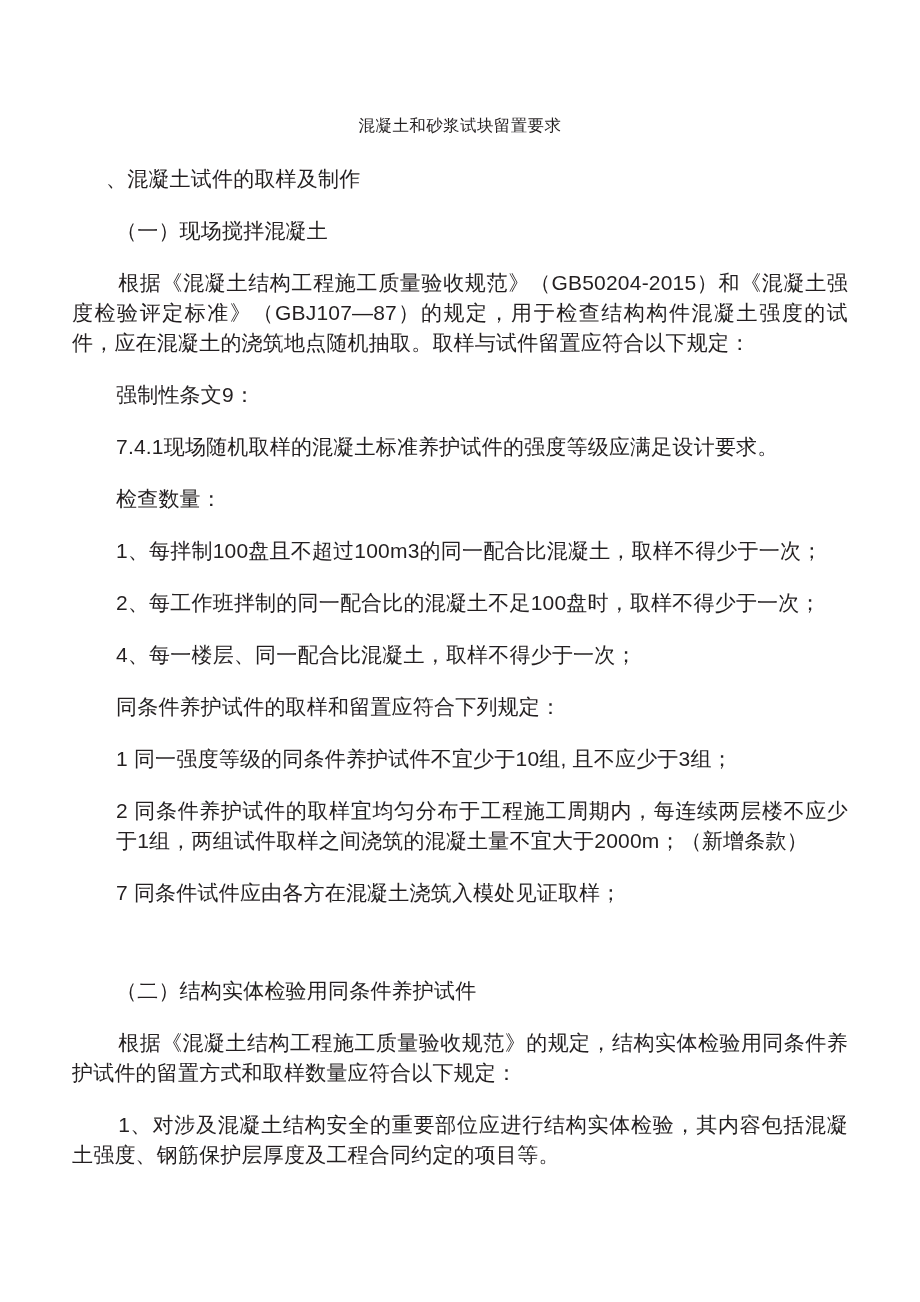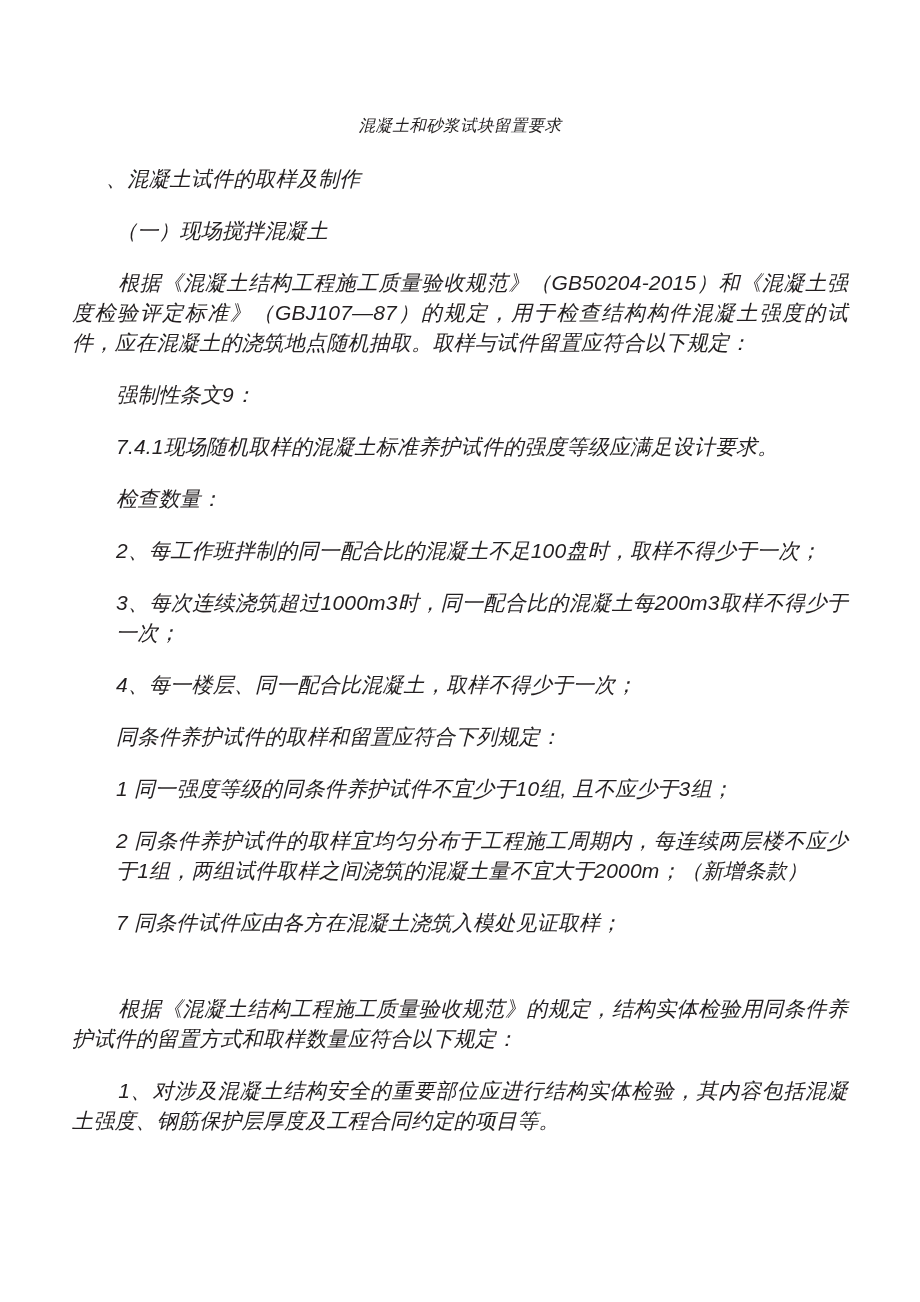--- a/index.html
+++ b/index.html
@@ -14,21 +14,20 @@
     color: #231f20;
     position: relative;
     overflow: hidden;
   }
   .page {
     box-sizing: border-box;
     width: 920px;
     height: 1302px;
     padding: 112px 72px 40px 72px;
     position: relative;
-    font-style: italic;
   }
   .doc-title {
     text-align: center;
     font-size: 16.5px;
     line-height: 26px;
     margin: 0 0 26px 0;
     letter-spacing: 0.4px;
   }
   p.para {
     font-size: 21px;
@@ -60,37 +59,38 @@
   <p class="para indent-md">（一）现场搅拌混凝土</p>
 
   <p class="para flow-first">根据《混凝土结构工程施工质量验收规范》（GB50204-2015）和《混凝土强度检验评定标准》（GBJ107—87）的规定，用于检查结构构件混凝土强度的试件，应在混凝土的浇筑地点随机抽取。取样与试件留置应符合以下规定：</p>
 
   <p class="para indent-md">强制性条文9：</p>
 
   <p class="para indent-md">7.4.1现场随机取样的混凝土标准养护试件的强度等级应满足设计要求。</p>
 
   <p class="para indent-md">检查数量：</p>
 
+  <p class="para indent-md">1、每拌制100盘且不超过100m3的同一配合比混凝土，取样不得少于一次；</p>
 
   <p class="para indent-md">2、每工作班拌制的同一配合比的混凝土不足100盘时，取样不得少于一次；</p>
 
-  <p class="para indent-md">3、每次连续浇筑超过1000m3时，同一配合比的混凝土每200m3取样不得少于一次；</p>
 
   <p class="para indent-md">4、每一楼层、同一配合比混凝土，取样不得少于一次；</p>
 
 
   <p class="para indent-md">同条件养护试件的取样和留置应符合下列规定：</p>
 
   <p class="para indent-md">1  同一强度等级的同条件养护试件不宜少于10组, 且不应少于3组；</p>
 
   <p class="para hang">2  同条件养护试件的取样宜均匀分布于工程施工周期内，每连续两层楼不应少于1组，两组试件取样之间浇筑的混凝土量不宜大于2000m；（新增条款）</p>
 
   <p class="para indent-md">7  同条件试件应由各方在混凝土浇筑入模处见证取样；</p>
 
 
   <div class="gap-big"></div>
 
+  <p class="para indent-md">（二）结构实体检验用同条件养护试件</p>
 
   <p class="para flow-first">根据《混凝土结构工程施工质量验收规范》的规定，结构实体检验用同条件养护试件的留置方式和取样数量应符合以下规定：</p>
 
   <p class="para flow-first">1、对涉及混凝土结构安全的重要部位应进行结构实体检验，其内容包括混凝土强度、钢筋保护层厚度及工程合同约定的项目等。</p>
 
 </div>
 
 </body></html>

